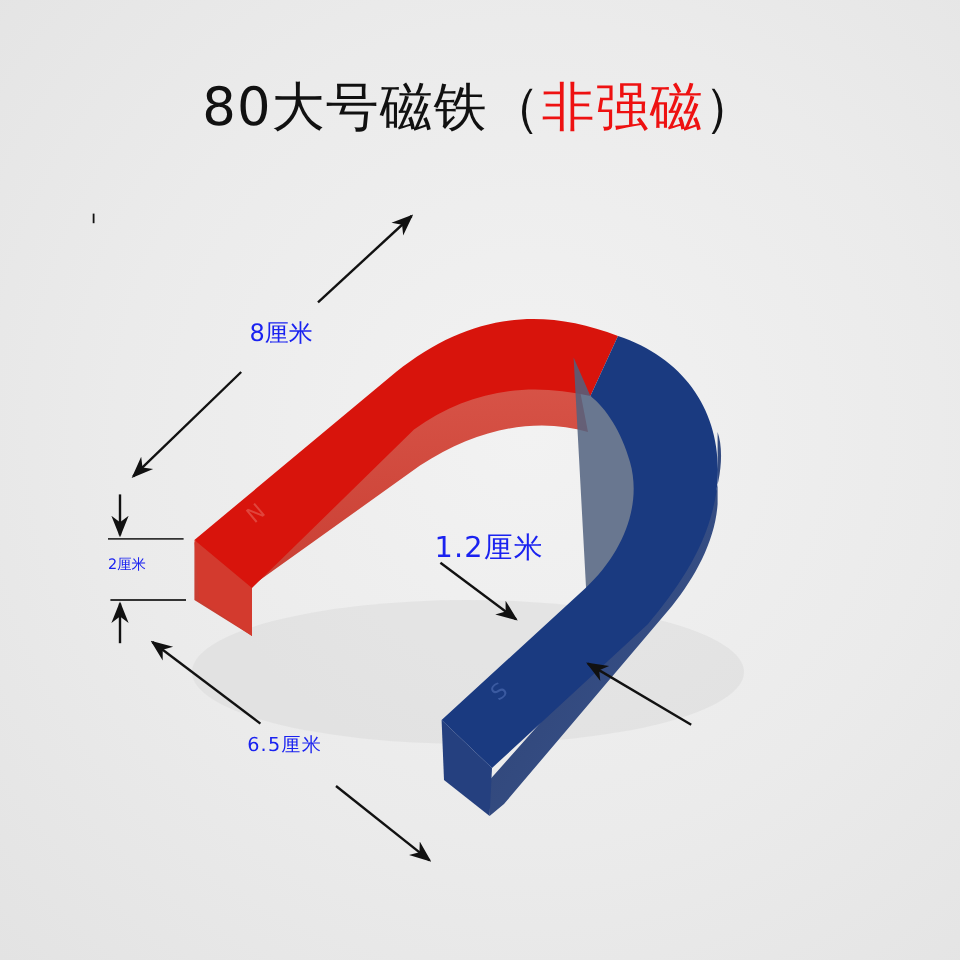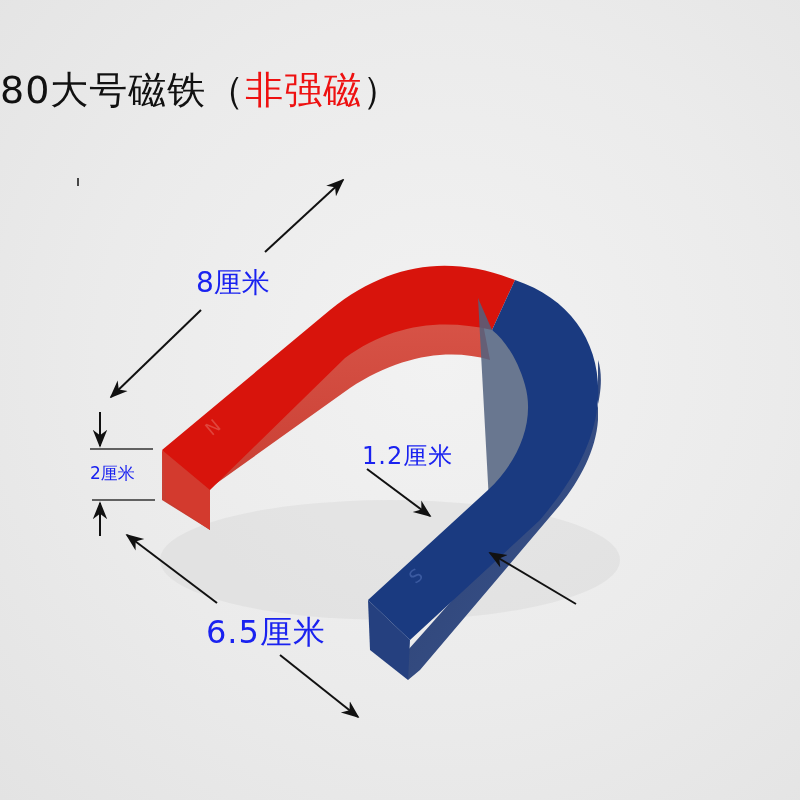--- a/index.html
+++ b/index.html
@@ -8,32 +8,32 @@
     background: #ececec;
     font-family: "DejaVu Sans", "Liberation Sans", sans-serif;
     position: relative;
   }
   .bg {
     position: absolute; inset: 0;
     background: radial-gradient(ellipse at 55% 45%, #f2f2f2 0%, #ebebeb 55%, #e3e3e3 100%);
   }
   .title {
     position: absolute; left: 0; right: 0; top: 50px;
-    font-size: 38px; line-height: 80px; color: #111;
+    text-align: center; font-size: 44px; line-height: 80px; color: #111;
     white-space: nowrap; letter-spacing: 1px;
   }
   .title .accent { color: #ee1111; }
   svg.scene { position: absolute; left: 0; top: 0; }
   .label {
     position: absolute; color: #1a22f0; white-space: nowrap;
   }
-  .lbl-8 { left: 196px; top: 264px; font-size: 28px; text-align: right; }
-  .lbl-2 { left: 90px; top: 462px; font-size: 17px; text-align: center; }
+  .lbl-8 { left: 208px; top: 264px; font-size: 20px; text-align: right; }
+  .lbl-2 { left: 90px; top: 462px; font-size: 12px; text-align: center; }
   .lbl-12 { left: 362px; top: 440px; font-size: 24px; letter-spacing: 1px; text-align: center; }
-  .lbl-65 { left: 206px; top: 611px; font-size: 32px; letter-spacing: 1px; }
+  .lbl-65 { left: 206px; top: 611px; font-size: 16px; letter-spacing: 1px; }
 </style>
 </head>
 <body>
 
 <div class="bg"></div>
 
 <div class="title">
   <span>80大号磁铁</span><span>（</span><span class="accent">非强磁</span><span>）</span>
 </div>
 

